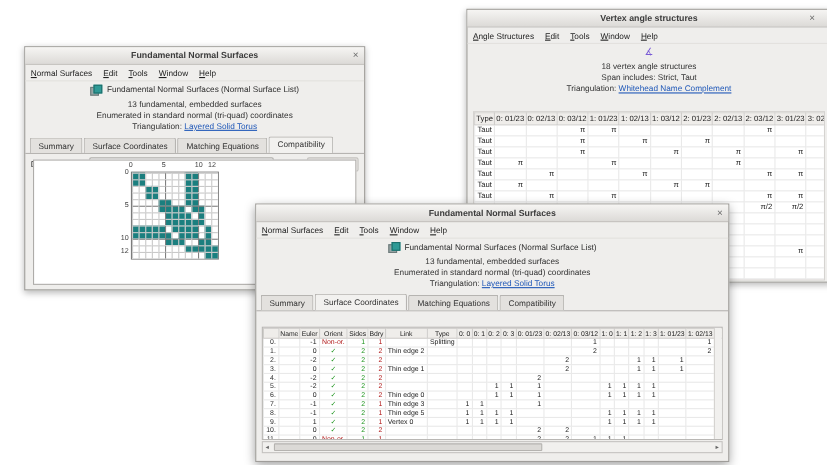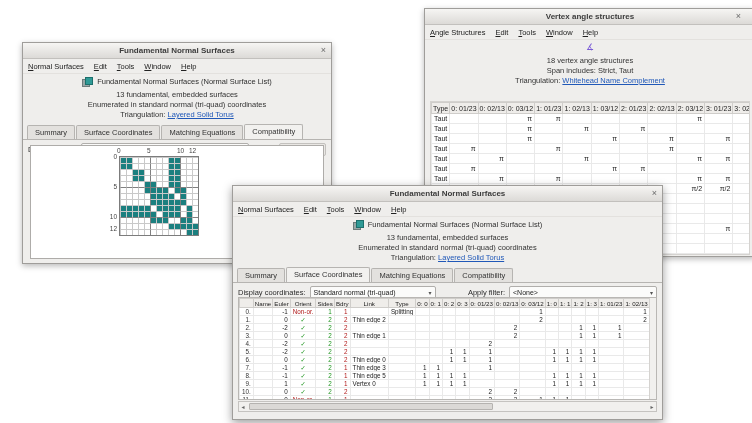--- a/index.html
+++ b/index.html
@@ -574,33 +574,20 @@
     <div>Enumerated in standard normal (tri-quad) coordinates</div>
     <div><span>Triangulation:</span>
       <a class="lnk">Layered Solid Torus</a></div>
   </div>
   <div class="tabs">
       <span class="tab">Summary</span>
       <span class="tab active">Surface Coordinates</span>
       <span class="tab">Matching Equations</span>
       <span class="tab">Compatibility</span>
     </div>
-  <div class="controls">
-    <span>Display coordinates:</span>
-    <span class="combo" style="width:118px">
-      <span>Standard normal (tri-quad)</span>
-      <span class="arr">▾</span>
-    </span>
-    <span class="spacer"></span>
-    <span>Apply filter:</span>
-    <span class="combo" style="width:140px">
-      <span>&lt;None&gt;</span>
-      <span class="arr">▾</span>
-    </span>
-  </div>
   <div class="tblwrap" style="top:111px;height:101px">
     <table class="tbl">
         <colgroup>
           <col style="width: 14px;">
           <col style="width: 22px;">
           <col style="width: 22px;">
           <col style="width: 28px;">
           <col style="width: 20px;">
           <col style="width: 18px;">
           <col style="width: 38px;">

